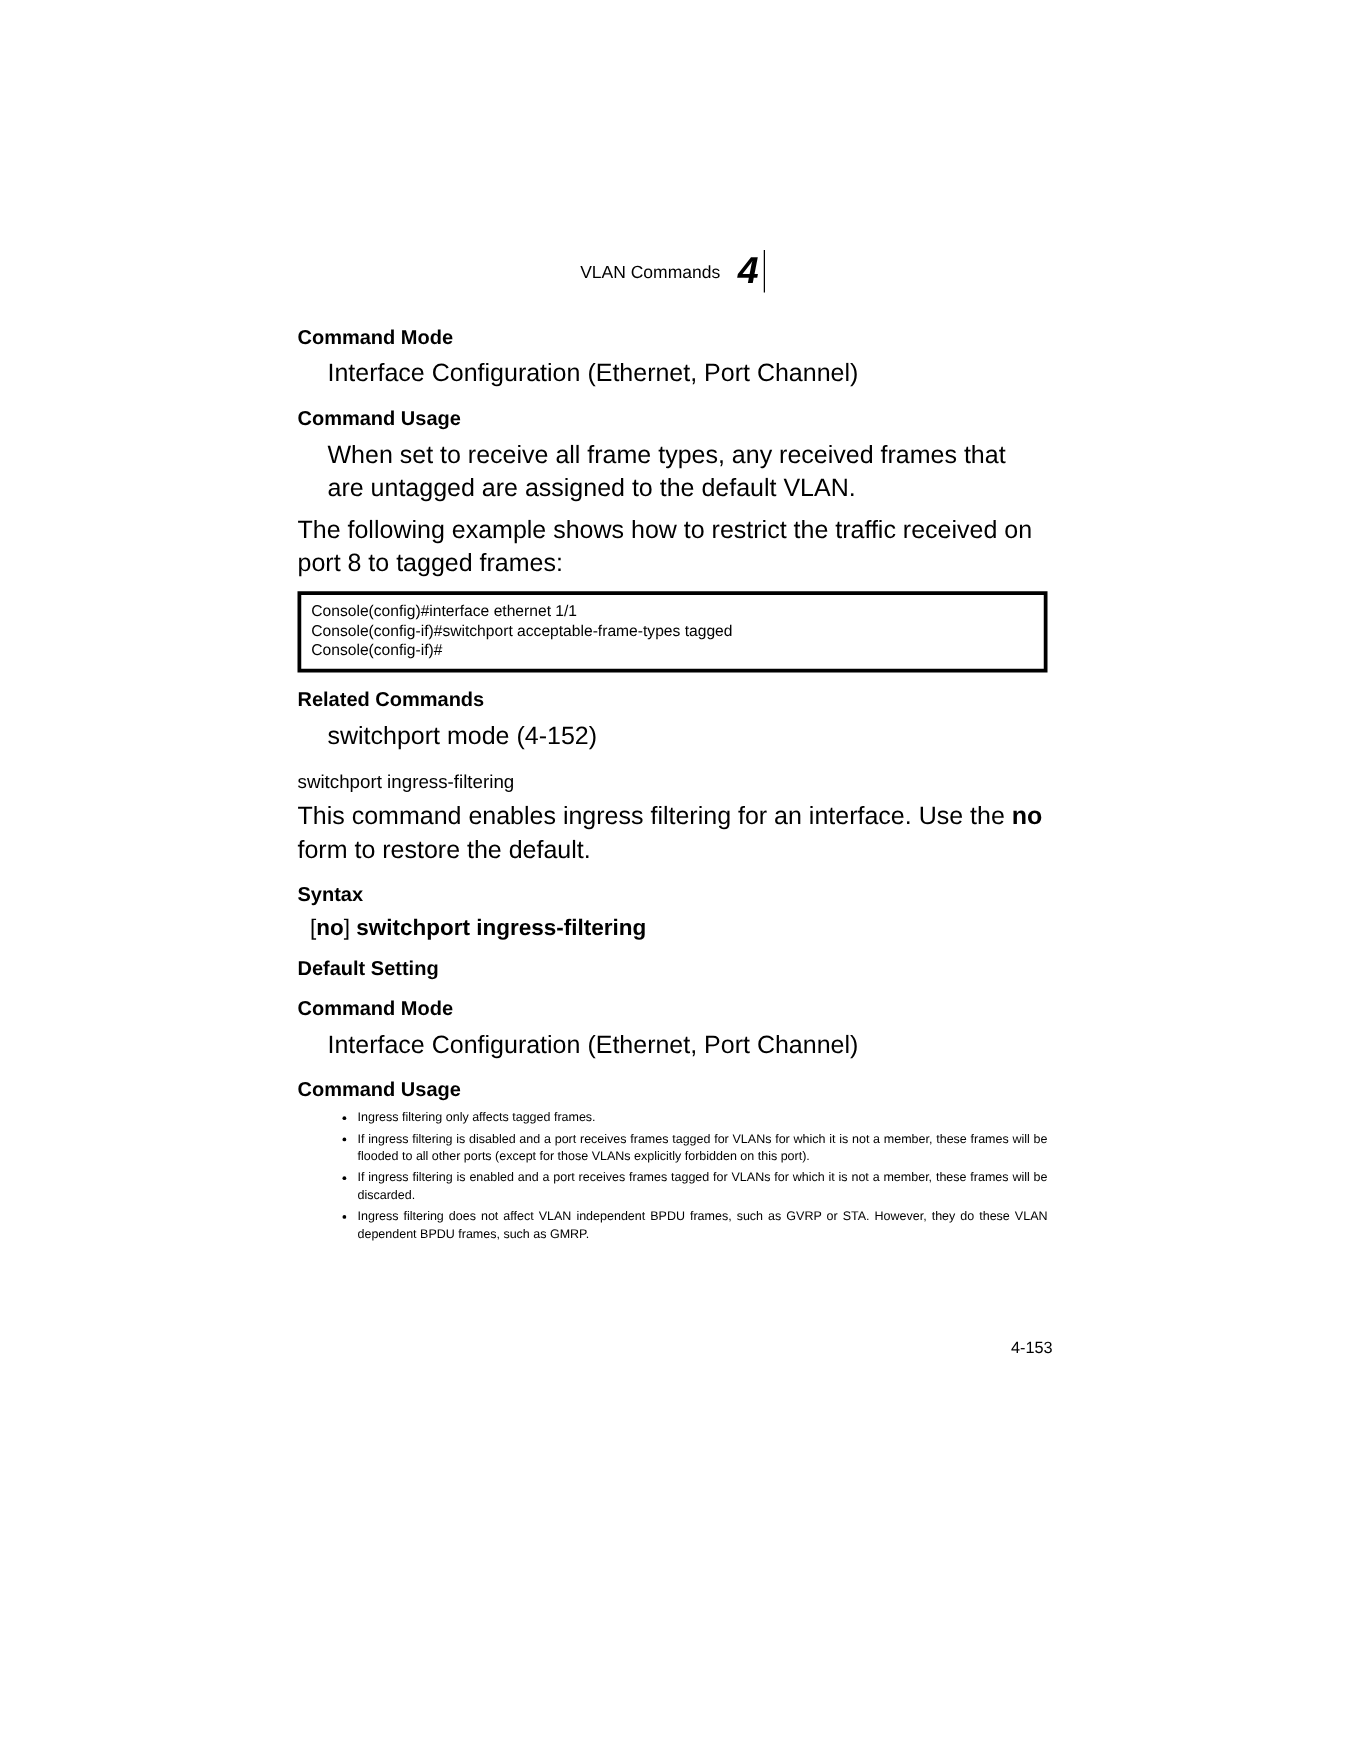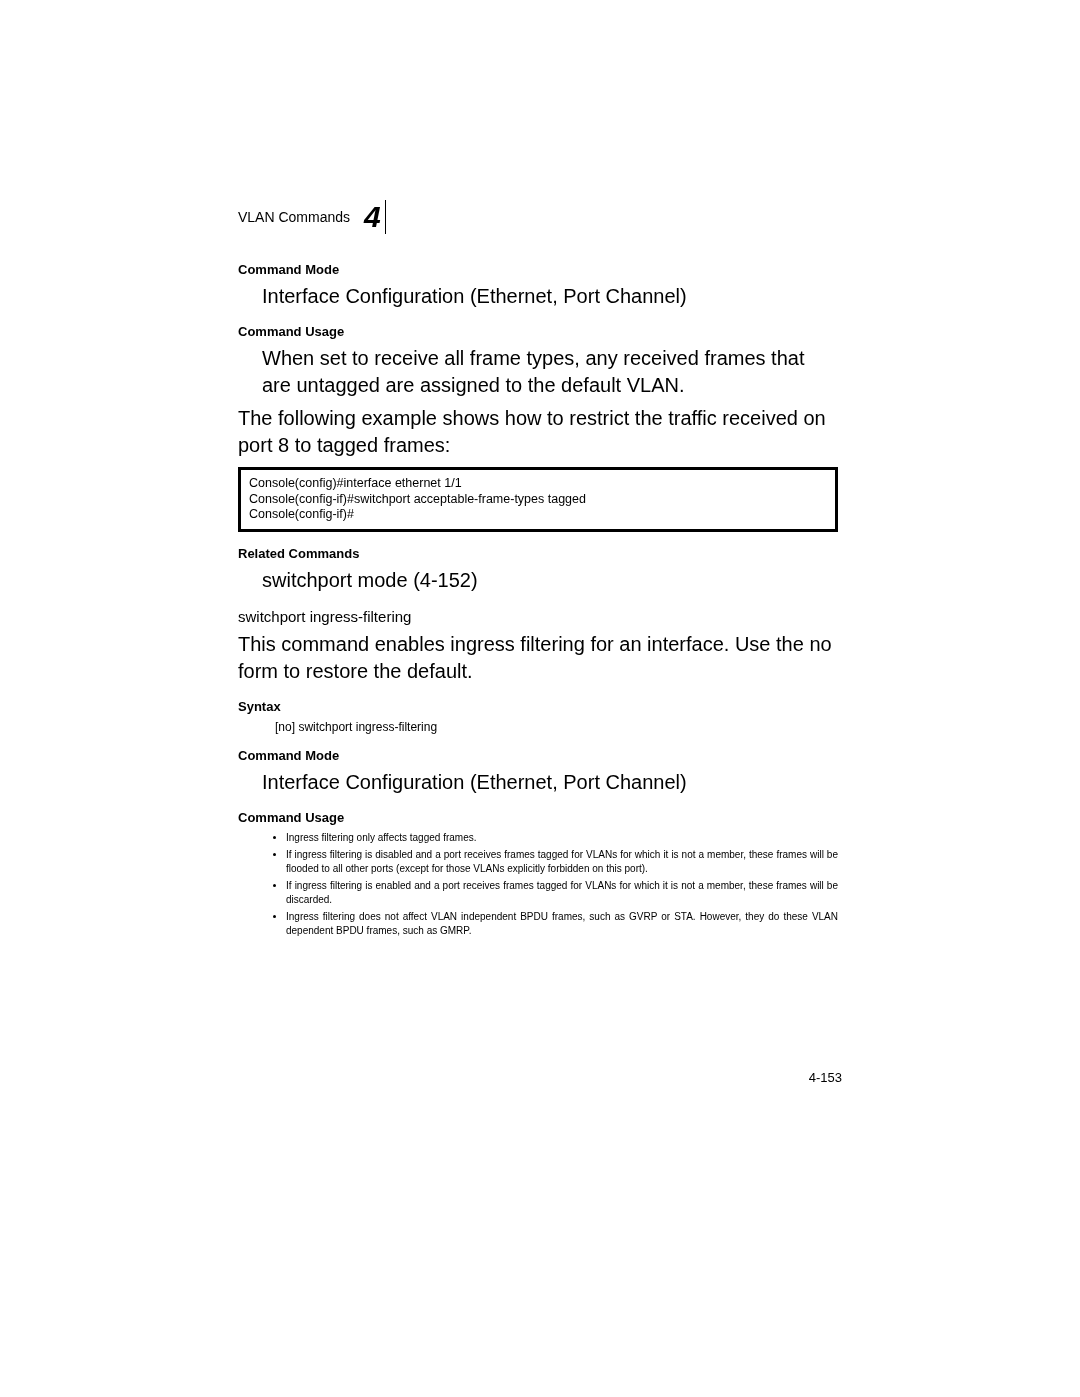--- a/index.html
+++ b/index.html
@@ -14,37 +14,37 @@
   }
   .page {
     position: absolute;
     left: 238px;
     top: 200px;
     width: 600px;
   }
   .header-line {
     display: flex;
     align-items: center;
-    justify-content: flex-start;
+    justify-content: center;
     margin-bottom: 28px;
   }
   .header-title {
     font-size: 14px;
     margin-right: 10px;
   }
   .chapter-num {
     font-size: 30px;
     font-weight: bold;
     font-style: italic;
     padding: 0 4px;
     border-right: 1px solid #000;
   }
   .section-heading {
     font-weight: bold;
-    font-size: 13px;
+    font-size: 16px;
     margin-top: 14px;
     margin-bottom: 6px;
   }
   .body-text {
     font-size: 20px;
     line-height: 1.35;
     margin-bottom: 6px;
   }
   .indent {
     margin-left: 24px;
@@ -57,26 +57,26 @@
     font-size: 12.5px;
     line-height: 1.25;
     white-space: pre-line;
   }
   .command-title {
     font-size: 15px;
     margin-top: 14px;
     margin-bottom: 6px;
   }
   .syntax-line {
-    font-size: 12px;
-    margin-left: 37px;
+    font-size: 18px;
+    margin-left: 10px;
     margin-bottom: 6px;
   }
   .bold {
-    font-weight: normal;
+    font-weight: bold;
   }
   ul.bullet {
     list-style-type: disc;
     margin: 4px 0 0 0;
     padding-left: 48px;
   }
   ul.bullet li {
     font-size: 10px;
     line-height: 1.35;
     margin-bottom: 4px;
@@ -117,20 +117,21 @@
   <div class="command-title">switchport ingress-filtering</div>
   <div class="body-text">
     <span>This command enables ingress filtering for an interface. Use the </span><span class="bold">no</span><span> form to restore the default.</span>
   </div>
 
   <div class="section-heading">Syntax</div>
   <div class="syntax-line">
     <span>[</span><span class="bold">no</span><span>] </span><span class="bold">switchport ingress-filtering</span>
   </div>
 
+  <div class="section-heading">Default Setting</div>
 
   <div class="section-heading">Command Mode</div>
   <div class="body-text indent">Interface Configuration (Ethernet, Port Channel)</div>
 
   <div class="section-heading">Command Usage</div>
   <ul class="bullet">
     <li>Ingress filtering only affects tagged frames.</li>
     <li>If ingress filtering is disabled and a port receives frames tagged for VLANs for which it is not a member, these frames will be flooded to all other ports (except for those VLANs explicitly forbidden on this port).</li>
     <li>If ingress filtering is enabled and a port receives frames tagged for VLANs for which it is not a member, these frames will be discarded.</li>
     <li>Ingress filtering does not affect VLAN independent BPDU frames, such as GVRP or STA. However, they do these VLAN dependent BPDU frames, such as GMRP.</li>

